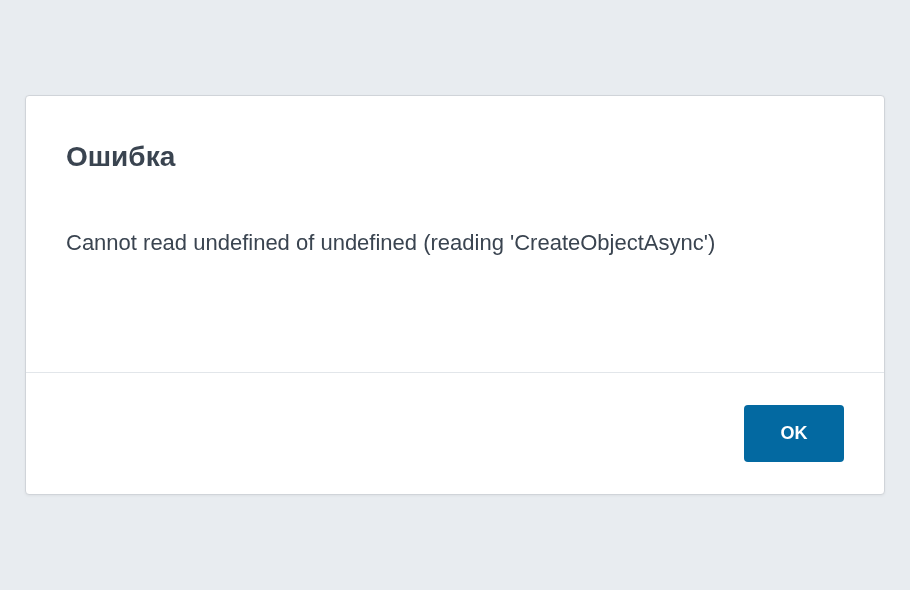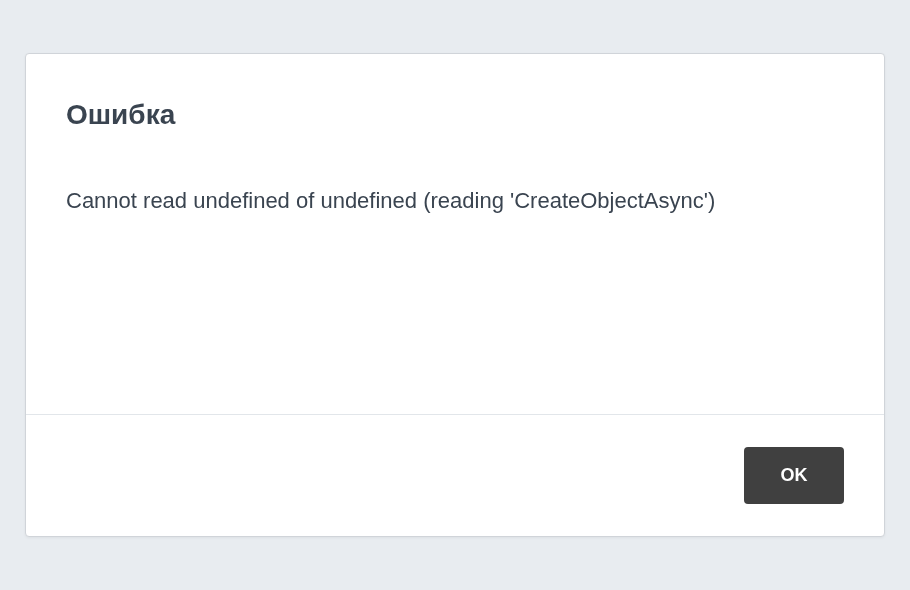--- a/index.html
+++ b/index.html
@@ -13,21 +13,21 @@
       height: 590px;
       background: #e8ecf0;
       display: flex;
       align-items: center;
       justify-content: center;
       font-family: Arial, Helvetica, sans-serif;
     }
     
     .dialog {
       width: 860px;
-      height: 484px;
+      height: 400px;
       background: #ffffff;
       border: 1px solid #d0d4d9;
       border-radius: 4px;
       display: flex;
       flex-direction: column;
       box-shadow: 0 1px 3px rgba(0,0,0,0.05);
     }
     
     .dialog-body {
       flex: 1;
@@ -49,21 +49,21 @@
     }
     
     .dialog-footer {
       border-top: 1px solid #e2e6ea;
       padding: 32px 40px;
       display: flex;
       justify-content: flex-end;
     }
     
     .ok-button {
-      background: #404040;
+      background: #0369a1;
       color: #ffffff;
       border: none;
       border-radius: 4px;
       padding: 18px 36px;
       font-size: 18px;
       font-weight: bold;
       cursor: pointer;
       min-width: 100px;
     }
   </style>

